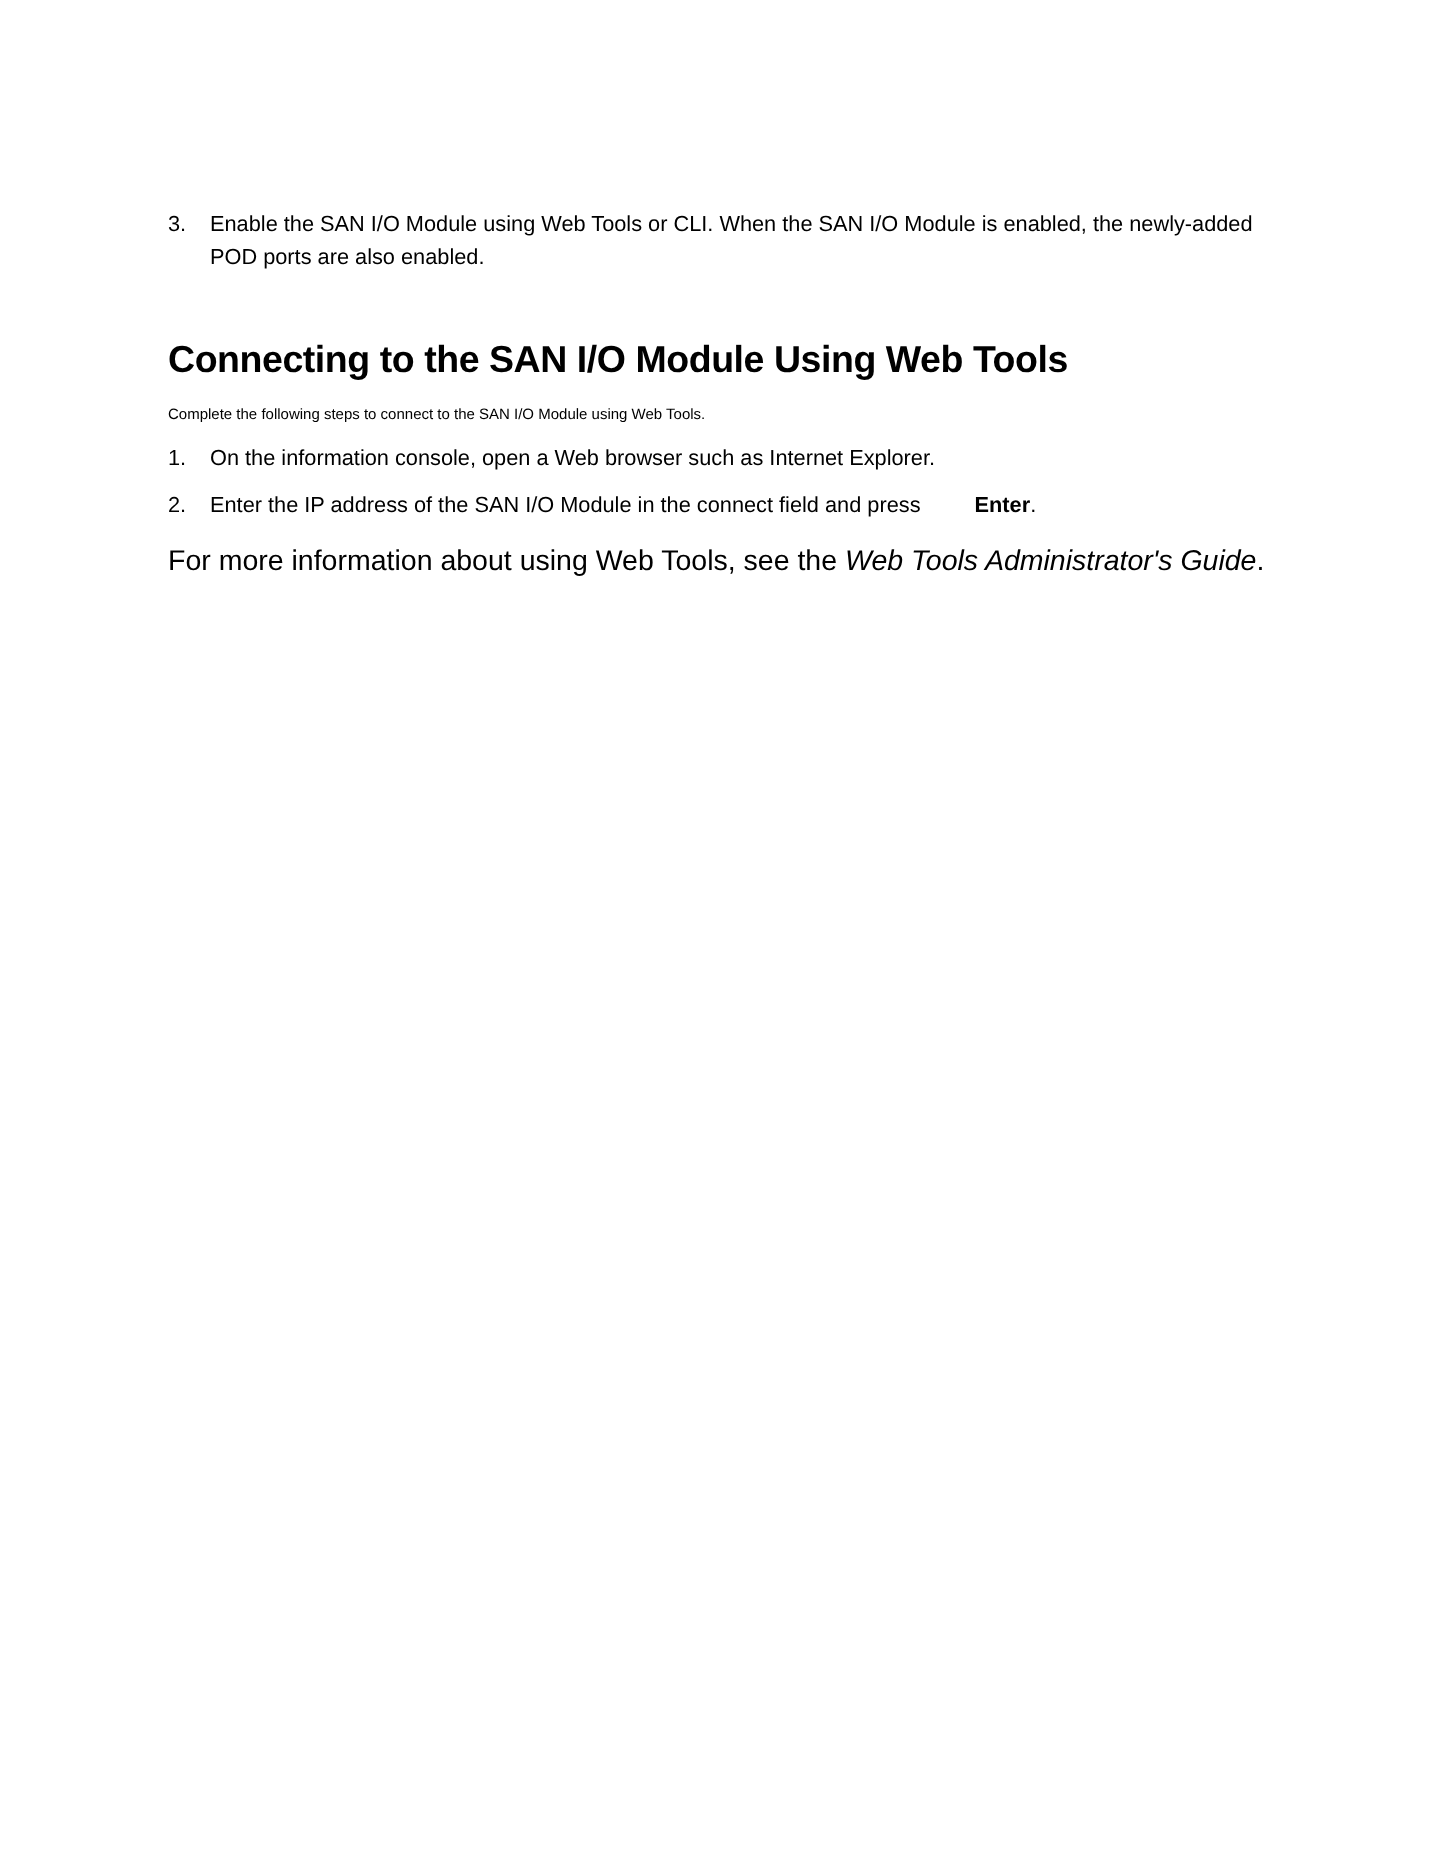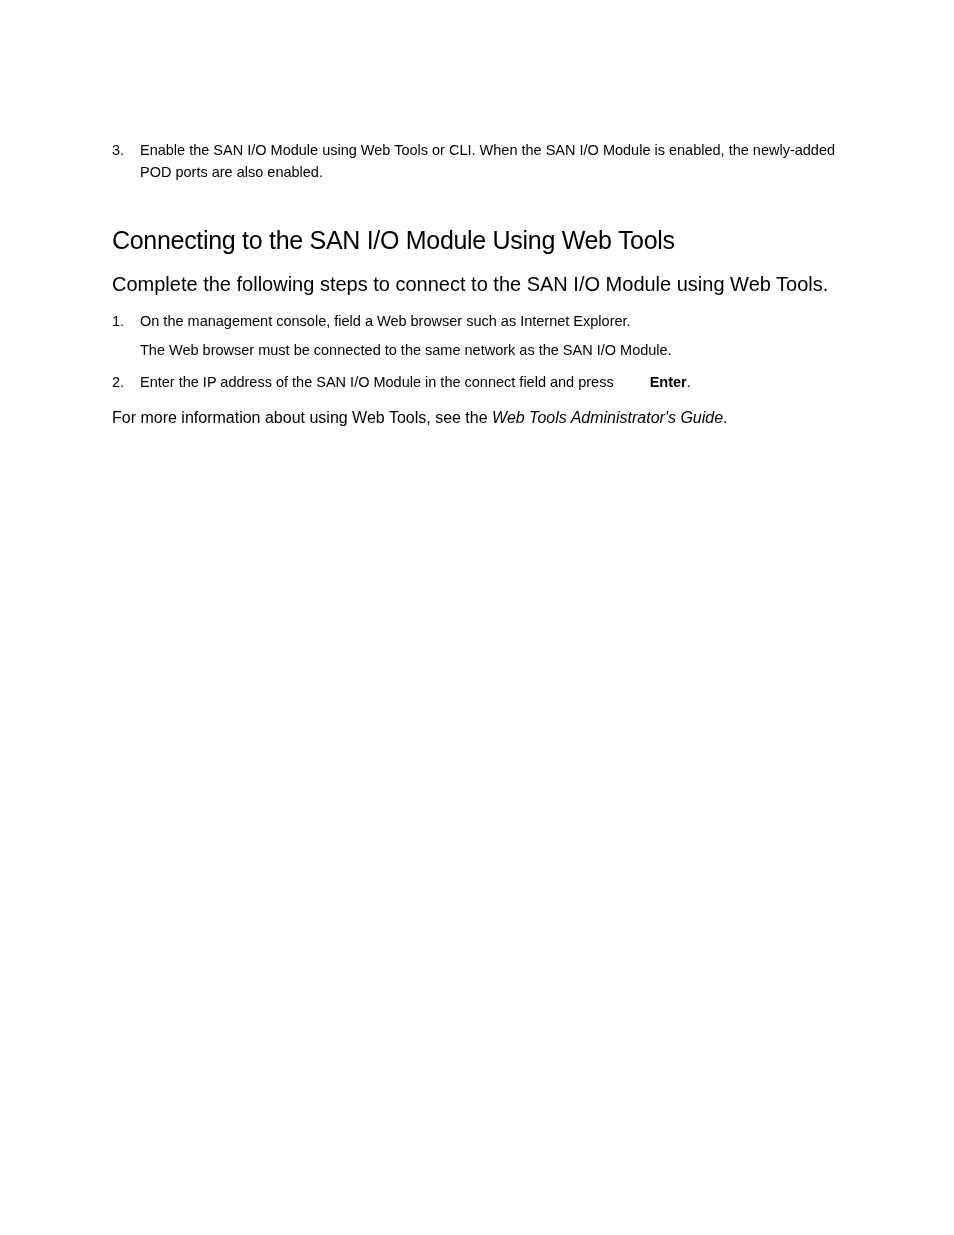--- a/index.html
+++ b/index.html
@@ -30,39 +30,39 @@
     }
     .step-subtext {
       margin-top: 8px;
       margin-left: 28px;
       font-size: 14.5px;
       line-height: 1.5;
     }
     h2 {
       font-family: "Arial Narrow", Arial, Helvetica, sans-serif;
       font-stretch: condensed;
-      font-weight: normal;
+      font-weight: bold;
       font-size: 25px;
       margin-top: 42px;
       margin-bottom: 14px;
       letter-spacing: -0.3px;
     }
     .intro-text {
-      font-size: 20px;
+      font-size: 10px;
       line-height: 1.5;
       margin-bottom: 12px;
     }
     .steps-list {
       margin-bottom: 12px;
     }
     .step-block {
       margin-bottom: 10px;
     }
     .footer-text {
-      font-size: 16px;
+      font-size: 19px;
       line-height: 1.5;
     }
     .bold {
       font-weight: bold;
       margin-left: 32px;
     }
     .italic {
       font-style: italic;
     }
     .inline-text span {
@@ -78,23 +78,22 @@
 </div>
 
 <h2>Connecting to the SAN I/O Module Using Web Tools</h2>
 
 <p class="intro-text">Complete the following steps to connect to the SAN I/O Module using Web Tools.</p>
 
 <div class="steps-list">
   <div class="step-block">
     <div class="step-item">
       <div class="step-number">1.</div>
-      <div class="step-text">On the management console, field a Web browser such as Internet Explorer.</div>
+      <div class="step-text">On the information console, open a Web browser such as Internet Explorer.</div>
     </div>
-    <div class="step-subtext">The Web browser must be connected to the same network as the SAN I/O Module.</div>
   </div>
 
   <div class="step-block">
     <div class="step-item">
       <div class="step-number">2.</div>
       <div class="step-text inline-text">
         <span>Enter the IP address of the SAN I/O Module in the connect field and press </span><span class="bold">Enter</span><span>.</span>
       </div>
     </div>
   </div>

